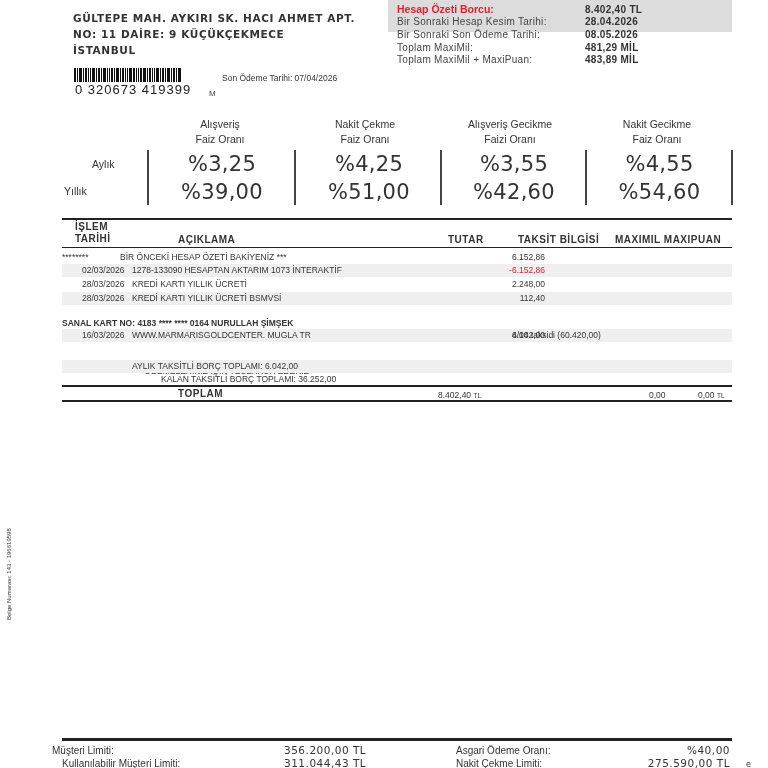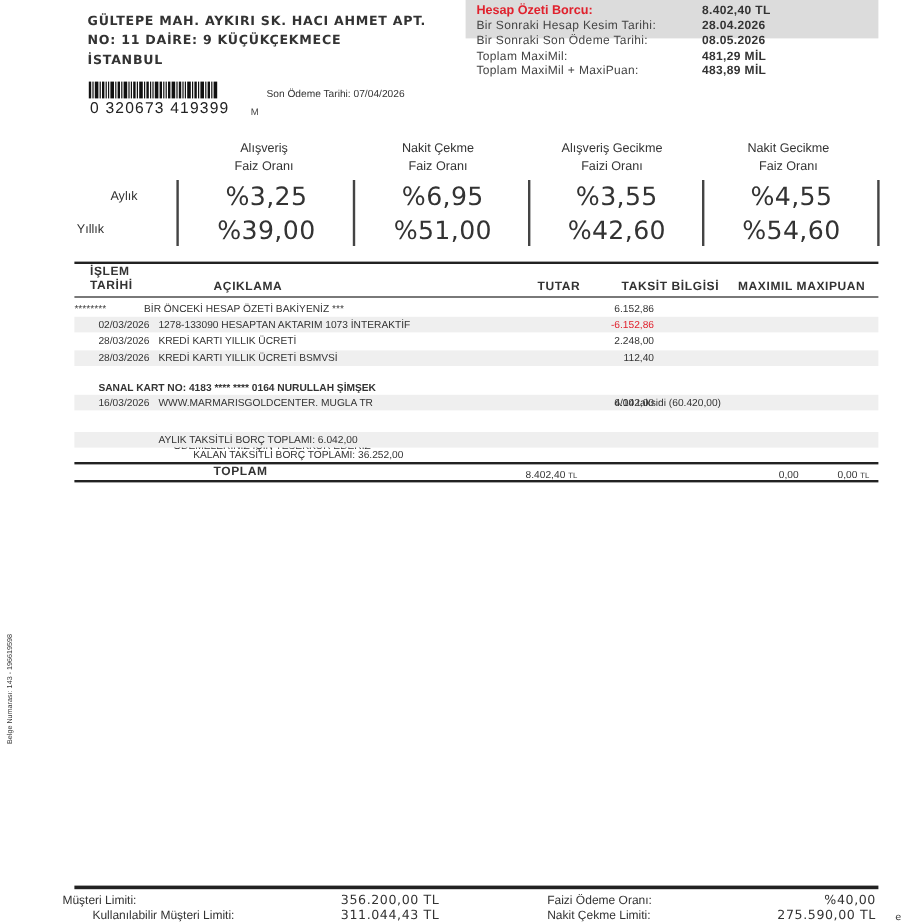--- a/index.html
+++ b/index.html
@@ -145,21 +145,21 @@
 <div class="abs rate-rowlbl" style="top:185px;">Yıllık</div>
 
 <div class="abs vbar" style="left:147px;"></div>
 <div class="abs vbar" style="left:294px;"></div>
 <div class="abs vbar" style="left:440px;"></div>
 <div class="abs vbar" style="left:585px;"></div>
 <div class="abs vbar" style="left:731px;"></div>
 
 <div class="abs rate-val" style="left:150px;width:144px;top:152px;">%3,25</div>
 <div class="abs rate-val" style="left:150px;width:144px;top:180px;">%39,00</div>
-<div class="abs rate-val" style="left:297px;width:144px;top:152px;">%6,95</div>
+<div class="abs rate-val" style="left:297px;width:144px;top:152px;">%4,25</div>
 <div class="abs rate-val" style="left:297px;width:144px;top:180px;">%51,00</div>
 <div class="abs rate-val" style="left:443px;width:142px;top:152px;">%3,55</div>
 <div class="abs rate-val" style="left:443px;width:142px;top:180px;">%42,60</div>
 <div class="abs rate-val" style="left:588px;width:143px;top:152px;">%4,55</div>
 <div class="abs rate-val" style="left:588px;width:143px;top:180px;">%54,60</div>
 
 <div class="abs hline" style="top:218px;height:2px;"></div>
 <div class="abs th" style="left:75px;top:221px;line-height:12px;">
   <div>İŞLEM</div>
   <div>TARİHİ</div>
@@ -185,21 +185,21 @@
   <span class="c" style="left:70px;">KREDİ KARTI YILLIK ÜCRETİ</span>
   <span class="c" style="right:187px;">2.248,00</span>
 </div>
 <div class="abs trow shade" style="top:292px;">
   <span class="c" style="left:20px;">28/03/2026</span>
   <span class="c" style="left:70px;">KREDİ KARTI YILLIK ÜCRETİ BSMVSİ</span>
   <span class="c" style="right:187px;">112,40</span>
 </div>
 
 <div class="abs trow" style="top:317px;font-weight:bold;">
-  <span class="c" style="left:0;margin-left:20px;">SANAL KART NO: 4183 **** **** 0164 NURULLAH ŞİMŞEK</span>
+  <span class="c" style="left:0;">SANAL KART NO: 4183 **** **** 0164 NURULLAH ŞİMŞEK</span>
 </div>
 <div class="abs trow shade" style="top:329px;">
   <span class="c" style="left:20px;">16/03/2026</span>
   <span class="c" style="left:70px;">WWW.MARMARISGOLDCENTER. MUGLA TR</span>
   <span class="c" style="right:187px;">6.042,00</span>
   <span class="c" style="left:450px;">4/10 taksidi (60.420,00)</span>
 </div>
 <div class="abs trow" style="top:345px;">
   <span class="c" style="left:70px;margin-top:20px;">*** ÖDEMELERİNİZ İÇİN TESEKKÜR EDERİZ ***</span>
 </div>
@@ -221,20 +221,20 @@
   <span>0,00</span>
   <span class="tl">TL</span>
 </div>
 <div class="abs hline" style="top:400px;height:2px;"></div>
 
 <div class="abs side-note">Belge Numarası: 143 - 196619598</div>
 
 <div class="abs hline" style="top:738px;height:3px;"></div>
 <div class="abs foot" style="left:52px;top:745px;">Müşteri Limiti:</div>
 <div class="abs foot-val" style="left:284px;top:744px;">356.200,00 TL</div>
-<div class="abs foot" style="left:62px;top:758px;margin-left:15px;">Kullanılabilir Müşteri Limiti:</div>
+<div class="abs foot" style="left:62px;top:758px;">Kullanılabilir Müşteri Limiti:</div>
 <div class="abs foot-val" style="left:284px;top:757px;">311.044,43 TL</div>
 
-<div class="abs foot" style="left:456px;top:745px;">Faizi Ödeme Oranı:</div>
+<div class="abs foot" style="left:456px;top:745px;">Asgari Ödeme Oranı:</div>
 <div class="abs foot-val" style="right:38px;top:744px;">%40,00</div>
 <div class="abs foot" style="left:456px;top:758px;">Nakit Çekme Limiti:</div>
 <div class="abs foot-val" style="right:38px;top:757px;">275.590,00 TL</div>
 <div class="abs" style="left:746px;top:760px;font-size:8px;color:#333;">e</div>
 
 </body></html>

